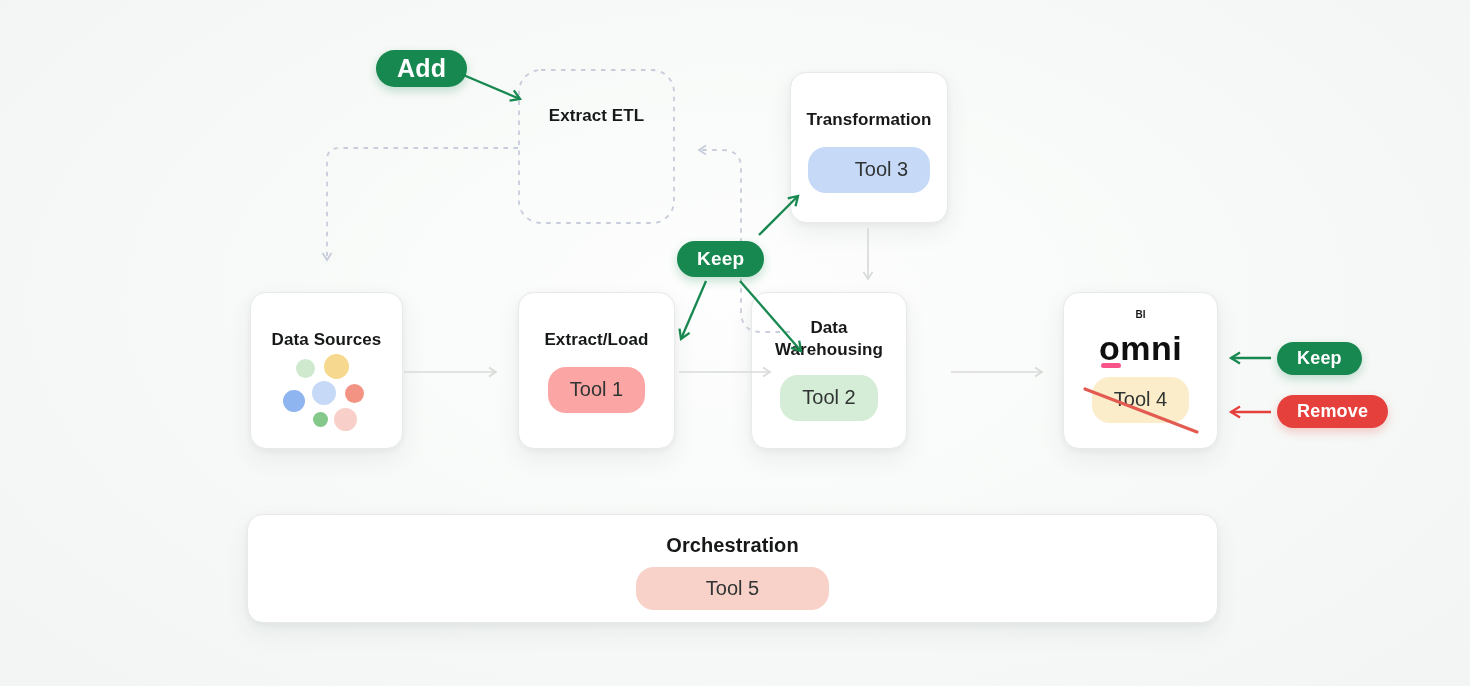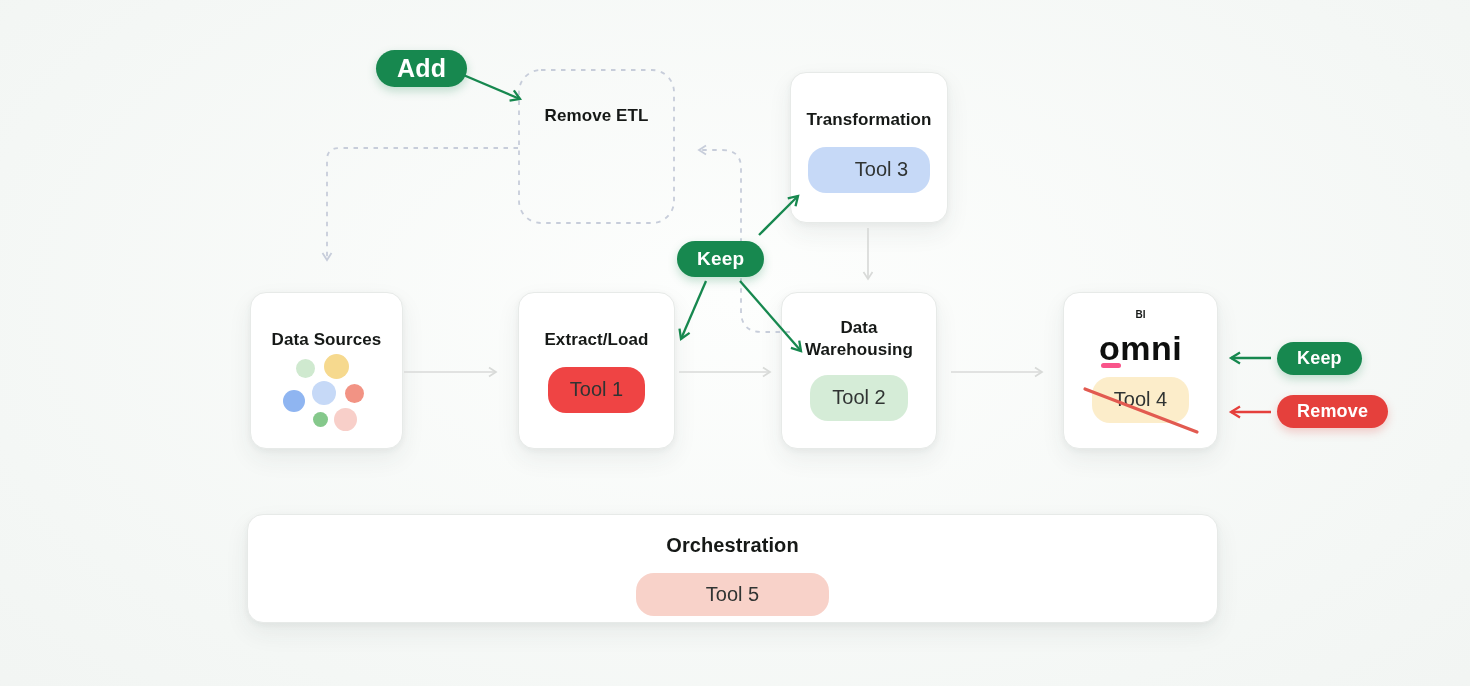--- a/index.html
+++ b/index.html
@@ -32,21 +32,21 @@
   .pt36{padding-top:36px;}
   .pt24{padding-top:24px;}
   .pt16{padding-top:16px;}
   .pt18{padding-top:18px;}
 
   .tool-pill{
     display:flex;align-items:center;justify-content:center;
     height:46px;padding:0 22px;border-radius:18px;
     font-size:20px;color:var(--pill_text,#303433);
   }
-  .mt14{margin-top:14px;} .mt16{margin-top:16px;} .mt8{margin-top:8px;} .mt10{margin-top:14px;}
+  .mt14{margin-top:14px;} .mt16{margin-top:16px;} .mt8{margin-top:8px;} .mt10{margin-top:8px;}
   .wide-pill{min-width:193px;box-sizing:border-box;height:43px;}
 
   
   .dots{position:absolute;inset:0;z-index:2;}
   .dot{position:absolute;border-radius:50%;}
 
   
   .omni{position:relative;margin-top:5px;height:42px;display:flex;align-items:center;}
   .omni-text{
     font-size:34px;font-weight:600;letter-spacing:.5px;
@@ -114,21 +114,21 @@
     <path d="M759,235 L798,196" class="green-line" marker-end="url(#mGreen)"></path>
     <path d="M706,281 L681,339" class="green-line" marker-end="url(#mGreen)"></path>
     <path d="M740,281 L801,351" class="green-line" marker-end="url(#mGreen)"></path>
     <path d="M1271,358 L1231,358" class="green-line" marker-end="url(#mGreen)"></path>
 
     <path d="M1271,412 L1231,412" class="red-line" marker-end="url(#mRed)"></path>
     <path d="M1085,389 L1197,432" class="strike-line"></path>
   </svg>
 
   <div class="card dashed pt36" style="left:518px;top:69px;width:157px;height:155px">
-    <div class="card-title">Remove ETL</div>
+    <div class="card-title">Extract ETL</div>
   </div>
 
   <div class="card pt36" style="left:790px;top:72px;width:158px;height:151px">
     <div class="card-title">Transformation</div>
     <div class="tool-pill mt16" style="background: rgb(198, 217, 247); padding-left: 47px;">Tool 3</div>
   </div>
 
   <div class="card pt36" style="left:250px;top:292px;width:153px;height:157px">
     <div class="card-title">Data Sources</div>
     <div class="dots">
@@ -137,24 +137,24 @@
         <div class="dot" style="left: 32px; top: 97px; width: 22px; height: 22px; background: rgb(143, 181, 241);"></div>
         <div class="dot" style="left: 61px; top: 88px; width: 24px; height: 24px; background: rgb(198, 217, 247);"></div>
         <div class="dot" style="left: 93.5px; top: 90.5px; width: 19px; height: 19px; background: rgb(242, 147, 132);"></div>
         <div class="dot" style="left: 61.5px; top: 118.5px; width: 15px; height: 15px; background: rgb(133, 200, 139);"></div>
         <div class="dot" style="left: 82.5px; top: 114.5px; width: 23px; height: 23px; background: rgb(248, 207, 201);"></div>
       </div>
   </div>
 
   <div class="card pt36" style="left:518px;top:292px;width:157px;height:157px">
     <div class="card-title">Extract/Load</div>
-    <div class="tool-pill mt16" style="background: #ef4444;">Tool 1</div>
+    <div class="tool-pill mt16" style="background: #fca5a5;">Tool 1</div>
   </div>
 
-  <div class="card pt24" style="left:781px;top:292px;width:156px;height:157px">
+  <div class="card pt24" style="left:751px;top:292px;width:156px;height:157px">
     <div class="card-title">Data Warehousing</div>
     <div class="tool-pill mt14" style="background: rgb(213, 236, 215);">Tool 2</div>
   </div>
 
   <div class="card pt16" style="left:1063px;top:292px;width:155px;height:157px">
     <div class="card-title" style="font-size:10px">BI</div>
     <div class="omni">
       <span class="omni-text">omni</span>
       <span class="omni-underline"></span>
     </div>

